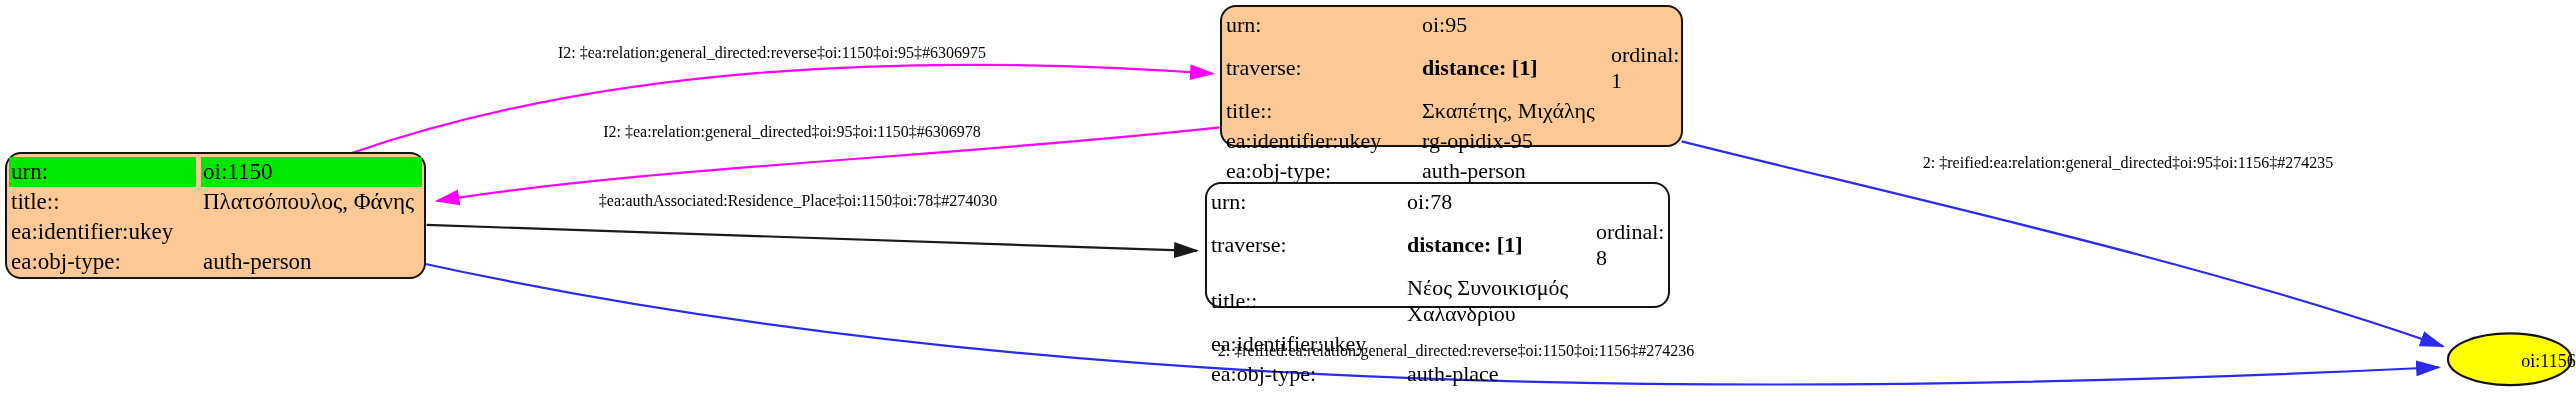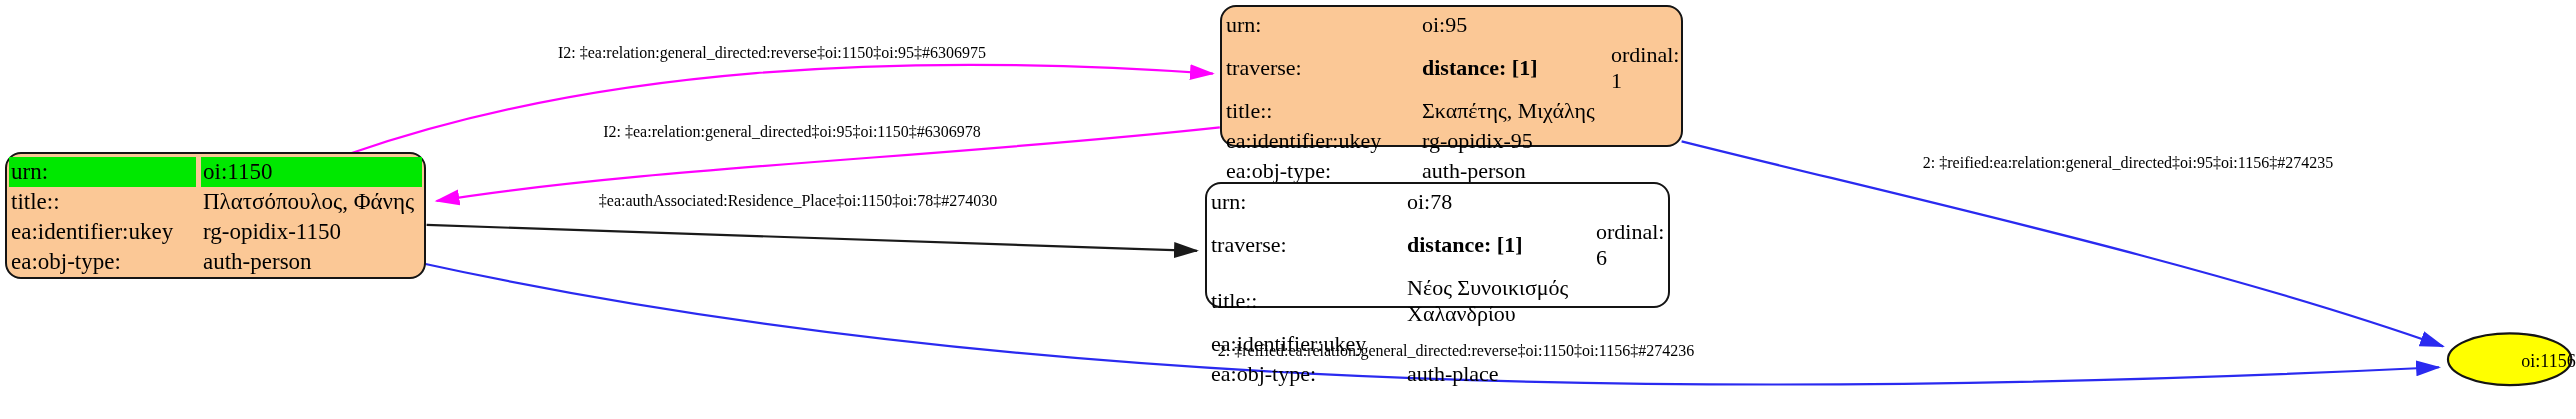--- a/index.html
+++ b/index.html
@@ -97,21 +97,20 @@
       <div class="row">
         <span class="lbl hl">urn:</span>
         <span class="val hl">oi:1150</span>
       </div>
       <div class="row">
         <span class="lbl">title::</span>
         <span class="val">Πλατσόπουλος, Φάνης</span>
       </div>
       <div class="row">
         <span class="lbl">ea:identifier:ukey</span>
-        <span class="val">rg-opidix-1150</span>
       </div>
       <div class="row">
         <span class="lbl">ea:obj-type:</span>
         <span class="val">auth-person</span>
       </div>
     </div>
   </div>
 
   <div class="node" id="node-95">
     <div class="rows">
@@ -144,21 +143,21 @@
   <div class="node white" id="node-78">
     <div class="rows">
       <div class="row">
         <span class="lbl">urn:</span>
         <span class="val">oi:78</span>
       </div>
       <div class="row">
         <span class="lbl">traverse:</span>
         <span class="val">
             <span class="dist">distance: [1]</span>
-            <span>ordinal: 6</span>
+            <span>ordinal: 8</span>
           </span>
       </div>
       <div class="row">
         <span class="lbl">title::</span>
         <span class="val">Νέος Συνοικισμός Χαλανδρίου</span>
       </div>
       <div class="row">
         <span class="lbl">ea:identifier:ukey</span>
       </div>
       <div class="row">

